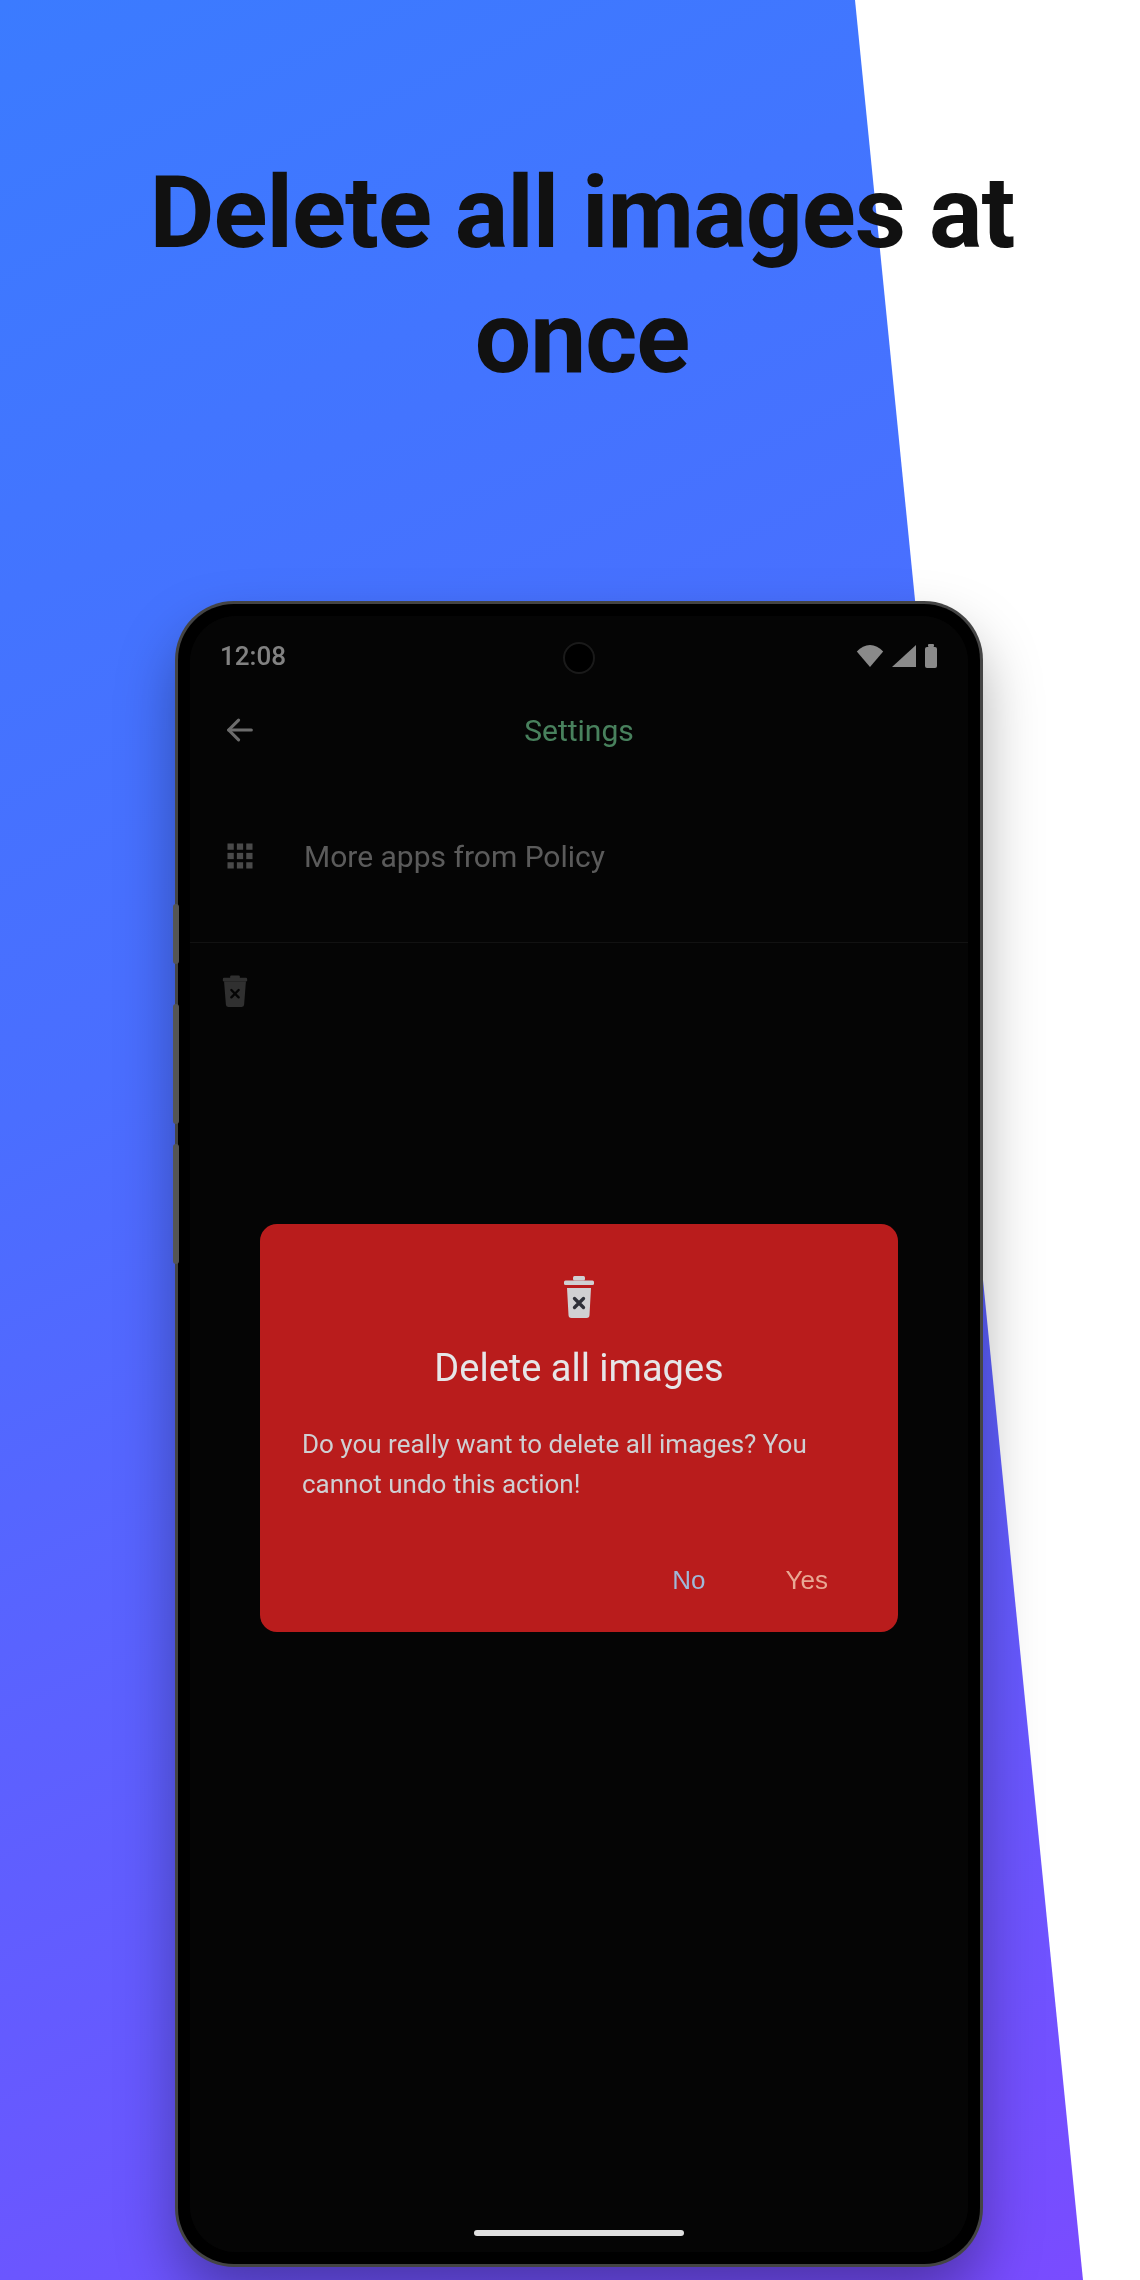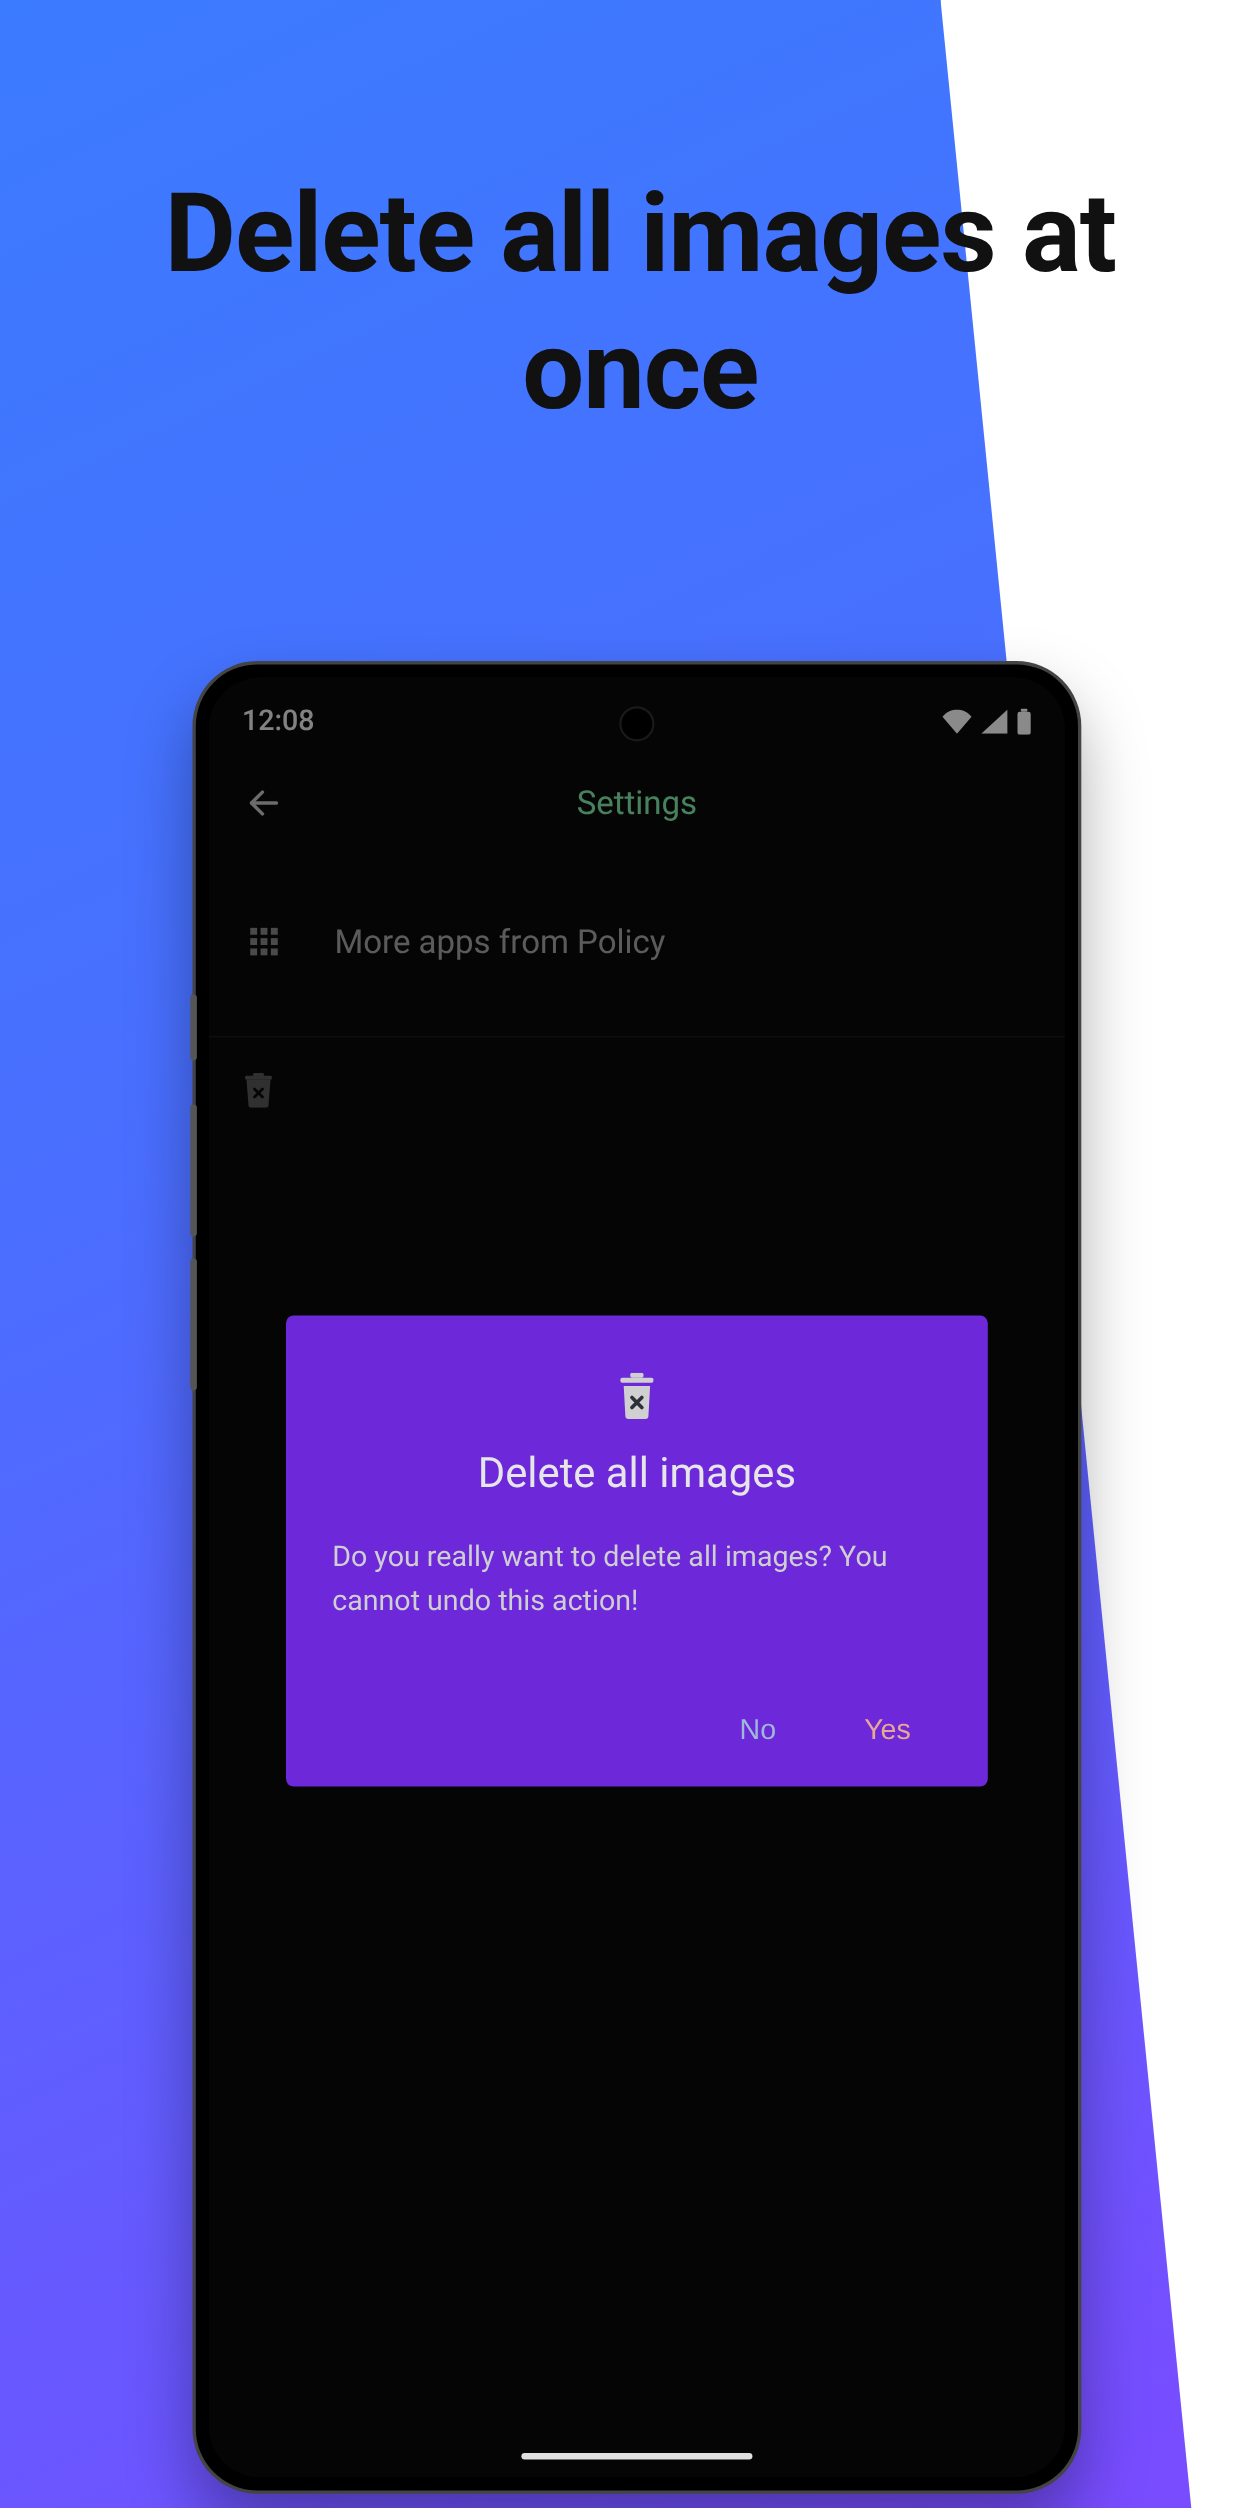--- a/index.html
+++ b/index.html
@@ -156,23 +156,23 @@
     position: absolute;
     inset: 0;
     background: rgba(0,0,0,0.46);
     pointer-events: none;
   }
 
   .dialog {
     position: absolute;
     left: 70px;
     right: 70px;
-    top: 580px;
-    background: #6d28d9;
-    border-radius: 7px;
+    top: 608px;
+    background: #b91c1c;
+    border-radius: 17px;
     padding: 52px 42px 36px;
     z-index: 30;
     font-family: Roboto, sans-serif;
   }
   .dialog .dialog-icon {
     display: grid;
     place-items: center;
     margin-bottom: 28px;
     color: #d6d6d8;
   }
@@ -180,21 +180,21 @@
     text-align: center;
     font-size: 38px;
     color: #e6e6e8;
     font-weight: 400;
     margin-bottom: 34px;
   }
   .dialog .dialog-body {
     font-size: 26px;
     line-height: 1.55;
     color: #cfcfd2;
-    margin-bottom: 80px;
+    margin-bottom: 60px;
   }
   .dialog .dialog-actions {
     display: flex;
     justify-content: flex-end;
     gap: 80px;
     padding-right: 28px;
     margin-top: 36px;
   }
   .dialog .btn {
     font-size: 26px;

